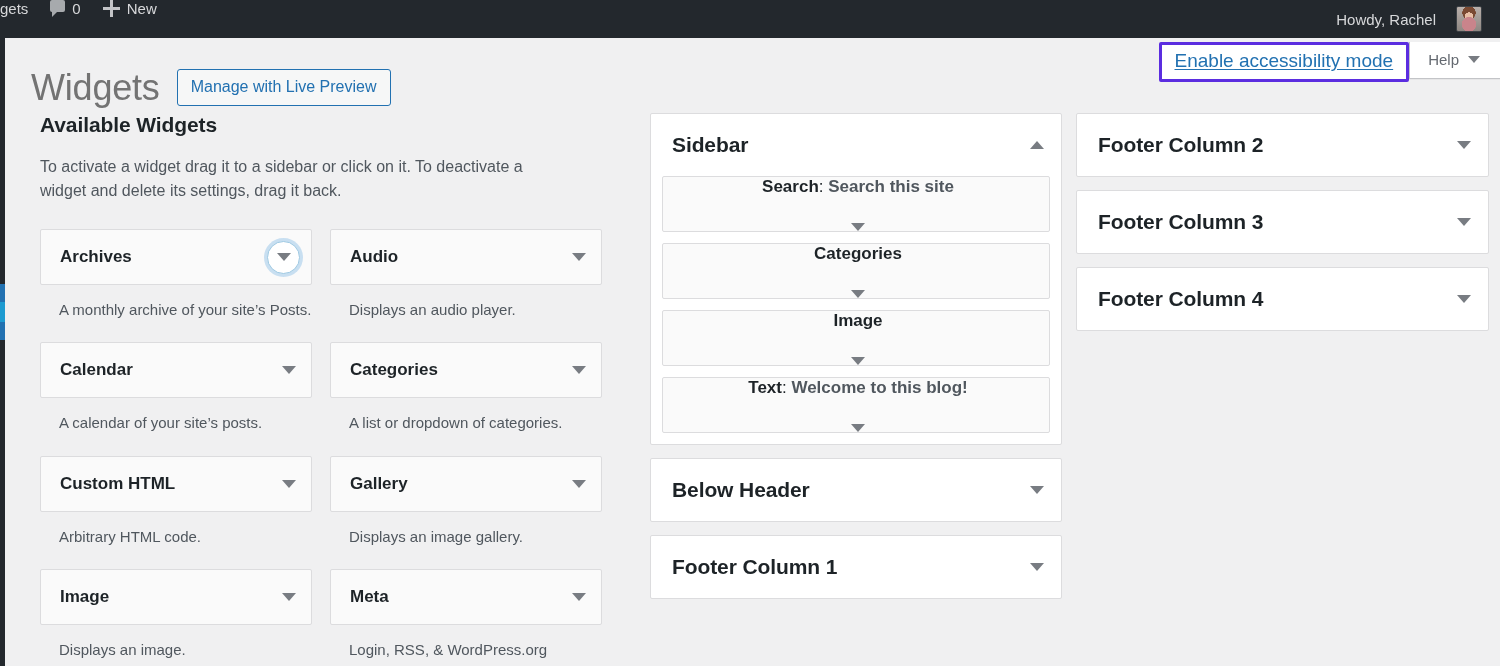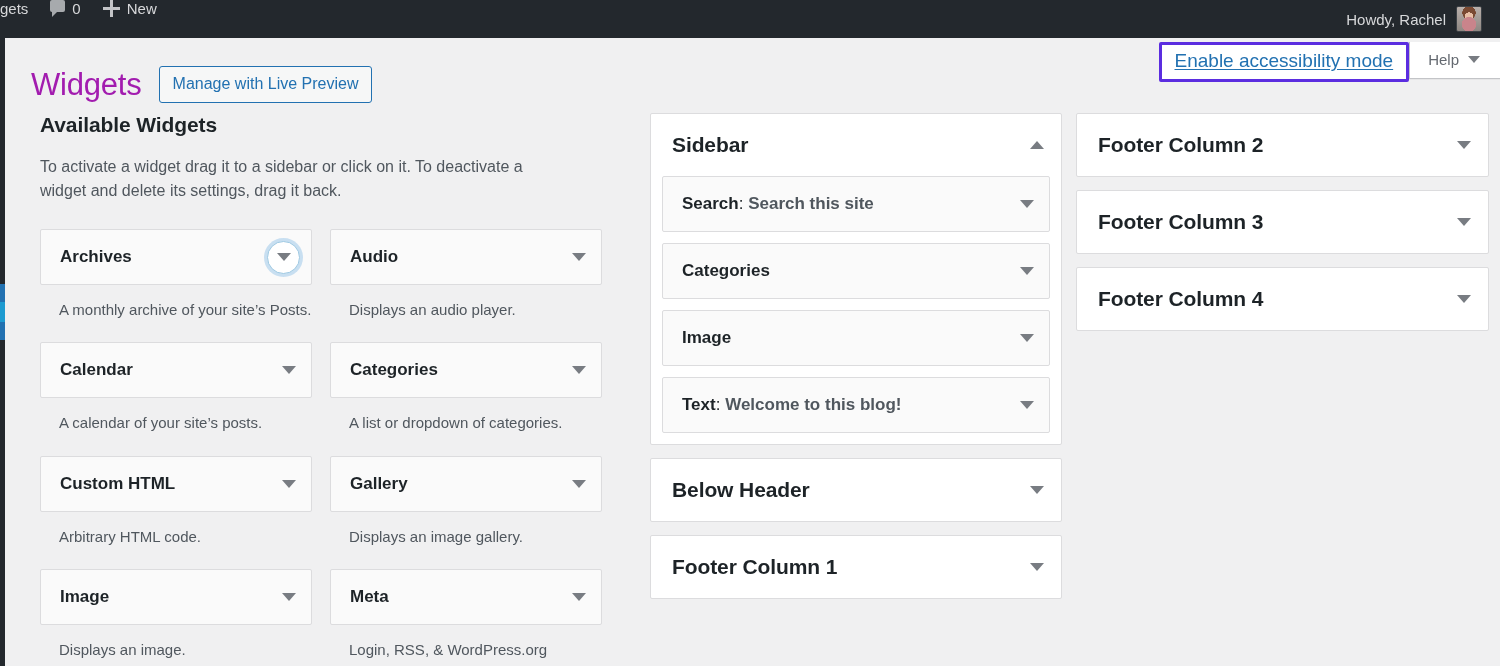--- a/index.html
+++ b/index.html
@@ -21,21 +21,21 @@
     font-size: 15px;
   }
   .ab-left { display: flex; align-items: center; height: 38px; }
   .ab-item {
     display: flex; align-items: flex-start; gap: 7px;
     height: 38px; padding: 0 11px;
     color: #d7d8da; font-size: 15px; white-space: nowrap;
   }
   .ab-item.first { padding-left: 0; }
   .ab-right { margin-left: auto; display: flex; align-items: center; height: 38px; padding-right: 10px; }
-  .ab-howdy { display: flex; align-items: center; gap: 10px; padding: 0 8px; font-size: 15px; color: #d7d8da; }
+  .ab-howdy { display: flex; align-items: center; gap: 20px; padding: 0 8px; font-size: 15px; color: #d7d8da; }
 
   .icon-comment {
     position: relative; display: inline-block;
     width: 15px; height: 12px;
     background: #a7aaad; border-radius: 2px;
   }
   .icon-comment::after {
     content: ""; position: absolute;
     left: 2px; bottom: -5px;
     border-left: 5px solid #a7aaad;
@@ -121,21 +121,21 @@
     border-right: 6px solid transparent;
     border-top: 7px solid #787c82;
   }
 
   
   .title-row {
     position: absolute; left: 26px; top: 28px;
     display: flex; align-items: center; gap: 17px;
   }
   h1.page-title {
-    font-size: 31px; font-weight: 400; color: #a21caf;
+    font-size: 36px; font-weight: 400; color: #737373;
     letter-spacing: -0.2px; line-height: 1.2;
   }
   .button-secondary {
     background: #f6f7f7;
     border: 1px solid #2271b1;
     border-radius: 3px;
     color: #2271b1;
     font-size: 16px; font-weight: normal;
     padding: 8px 13px 9px 13px;
     font-family: "Liberation Sans", sans-serif;
@@ -224,20 +224,21 @@
   .sidebar-head .spacer { flex: 1; }
   .panel-body { padding: 0 11px 11px 11px; }
   .inner-widget {
     background: #fafafa;
     border: 1px solid #dcdcde;
     border-radius: 2px;
     height: 56px;
     display: flex; align-items: center;
     padding: 0 15px 0 19px;
     margin-bottom: 11px;
+    flex-direction: column;
   }
   .inner-widget:last-child { margin-bottom: 0; }
   .inner-widget .iw-title {
     font-size: 17px; color: #1d2327;
   }
   .inner-widget .iw-title b { font-weight: bold; }
   .inner-widget .iw-title .iw-value { color: #50575e; font-weight: bold; }
   .inner-widget .spacer { flex: 1; }
 </style>
 </head>

